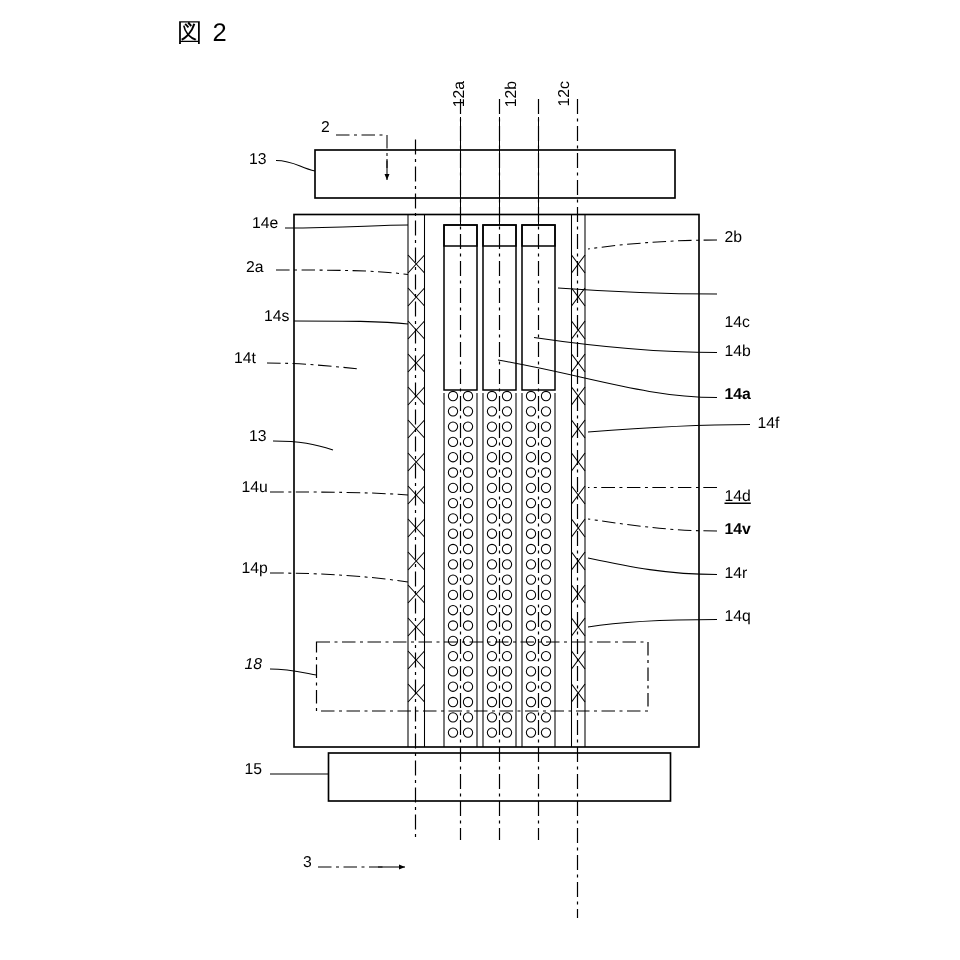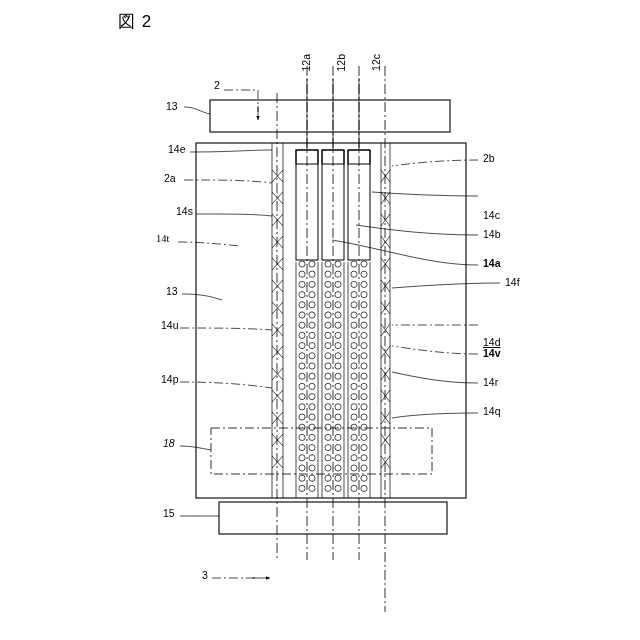--- a/index.html
+++ b/index.html
@@ -352,26 +352,26 @@
   <div class="lbl vert" style="left:301px;top:54px;">12a</div>
   <div class="lbl vert" style="left:336px;top:54px;">12b</div>
   <div class="lbl vert" style="left:371px;top:54px;">12c</div>
   <div class="lbl" style="left:214px;top:80px;">2</div>
   <div class="lbl" style="left:166px;top:101px;">13</div>
   <div class="lbl" style="left:168px;top:144px;">14e</div>
   <div class="lbl" style="left:483px;top:153px;">2b</div>
   <div class="lbl" style="left:164px;top:173px;">2a</div>
   <div class="lbl" style="left:483px;top:190px;margin-top:20px;">14c</div>
   <div class="lbl" style="left:176px;top:206px;">14s</div>
-  <div class="lbl" style="left:156px;top:234px;font-family:Liberation Serif, serif;">14t</div>
+  <div class="lbl" style="left:156px;top:234px;">14t</div>
   <div class="lbl" style="left:483px;top:229px;">14b</div>
   <div class="lbl" style="left:483px;top:258px;font-weight:bold;">14a</div>
   <div class="lbl" style="left:505px;top:277px;">14f</div>
   <div class="lbl" style="left:166px;top:286px;">13</div>
-  <div class="lbl" style="left:483px;top:337px;text-decoration:underline;">14d</div>
+  <div class="lbl" style="left:483px;top:326px;text-decoration:underline;">14d</div>
   <div class="lbl" style="left:161px;top:320px;">14u</div>
   <div class="lbl" style="left:483px;top:348px;font-weight:bold;">14v</div>
   <div class="lbl" style="left:483px;top:377px;">14r</div>
   <div class="lbl" style="left:161px;top:374px;">14p</div>
   <div class="lbl" style="left:483px;top:406px;">14q</div>
   <div class="lbl" style="left:163px;top:438px;font-style:italic;">18</div>
   <div class="lbl" style="left:163px;top:508px;">15</div>
   <div class="lbl" style="left:202px;top:570px;">3</div>
 
 </div>

